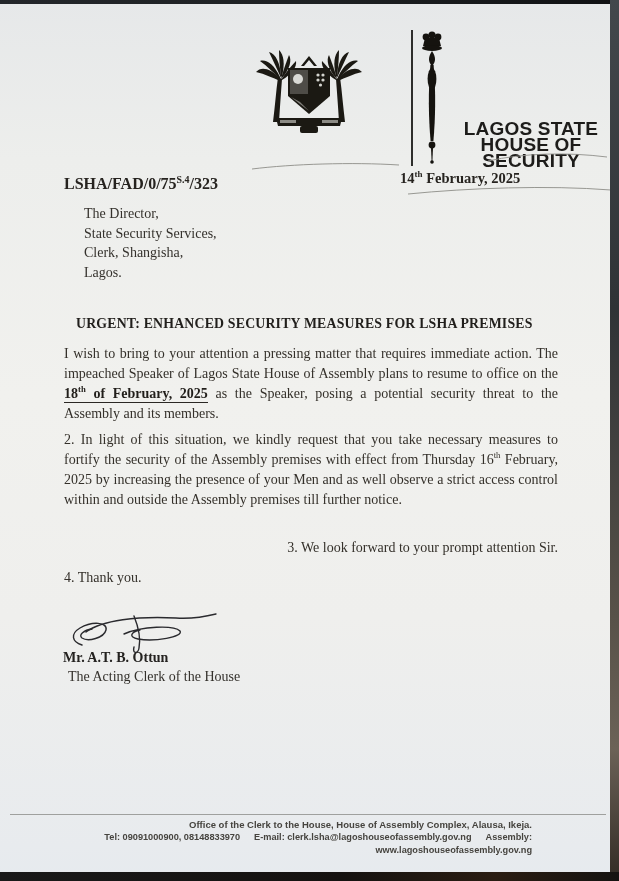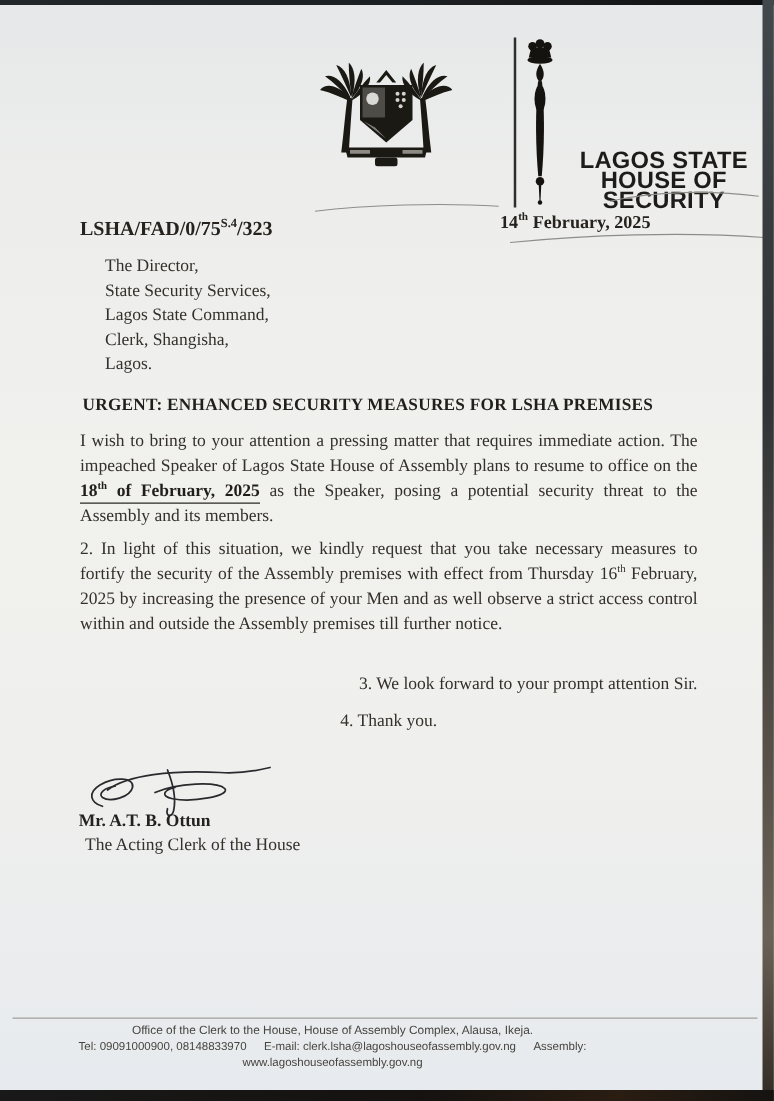--- a/index.html
+++ b/index.html
@@ -35,41 +35,41 @@
   .date{position:absolute;left:400px;top:170px;font-weight:bold;font-size:14.5px;color:#26231f;}
   sup.sm{vertical-align:super;font-size:0.62em;line-height:0;}
 
   
   .artifact{position:absolute;pointer-events:none;}
 
   
   .recipient{position:absolute;left:64px;top:204px;font-size:14px;line-height:19.6px;color:#34312c;margin-left:20px;}
 
   
-  .subject{position:absolute;left:66px;top:316px;font-weight:bold;font-size:13.8px;
+  .subject{position:absolute;left:76px;top:316px;font-weight:bold;font-size:13.8px;
     letter-spacing:0.2px;color:#211f1c;text-align:center;}
 
   
   .para{position:absolute;left:64px;width:494px;font-size:14px;line-height:20px;
     text-align:justify;color:#34302a;}
   .p1{top:344px;}
   .p2{top:430px;}
   .p3{top:538px;text-align:right;}
-  .p4{top:568px;text-align:center;}
+  .p4{top:568px;text-align:left;}
   .em-date{font-weight:bold;border-bottom:1.6px solid #2b2824;padding-bottom:1px;color:#211e1a;}
 
   
   .sig-scribble{position:absolute;left:68px;top:612px;}
   .sig-name{position:absolute;left:63px;top:650px;font-weight:bold;font-size:14px;color:#242220;}
   .sig-title{position:absolute;left:68px;top:669px;font-size:14px;color:#34312c;}
 
   
   .footer-rule{position:absolute;left:10px;top:814px;width:596px;height:1px;background:#9fa09e;}
-  .footer{position:absolute;left:0;top:818px;width:532px;text-align:center;
-    font-family:"Liberation Sans", sans-serif;font-size:9.5px;color:#46443f;line-height:13px;}
+  .footer{position:absolute;left:0;top:818px;width:532px;text-align:right;
+    font-family:"Liberation Sans", sans-serif;font-size:9.5px;color:#46443f;line-height:13px;font-weight:bold;}
   .footer .row2{font-size:9.2px;}
   .footer .sep{display:inline-block;width:14px;}
 </style>
 </head>
 <body>
 
 <div class="scan">
   <div class="content">
 
     <span class="crest">
@@ -152,21 +152,20 @@
     <svg class="artifact" style="left:488px;top:150px;" width="120" height="14" viewBox="0 0 120 14">
       <path d="M0 11 C35 3 80 2 119 7" stroke="#90908b" stroke-width="0.9" fill="none"></path>
     </svg>
     <svg class="artifact" style="left:408px;top:182px;" width="204" height="16" viewBox="0 0 204 16">
       <path d="M0 12 C60 6 140 3 203 8" stroke="#8d8d88" stroke-width="0.9" fill="none"></path>
     </svg>
 
     <div class="recipient">
       <div>The Director,</div>
       <div>State Security Services,</div>
-      <div>Lagos State Command,</div>
       <div>Clerk, Shangisha,</div>
       <div>Lagos.</div>
     </div>
 
     <div class="subject">URGENT: ENHANCED SECURITY MEASURES FOR LSHA PREMISES</div>
 
     <div class="para p1"><span>I wish to bring to your attention a pressing matter that requires immediate action. The impeached Speaker of Lagos State House of Assembly plans to resume to office on the </span><span class="em-date"><span>18</span><sup class="sm">th</sup><span> of February, 2025</span></span><span> as the Speaker, posing a potential security threat to the Assembly and its members.</span></div>
 
     <div class="para p2"><span>2. In light of this situation, we kindly request that you take necessary measures to fortify the security of the Assembly premises with effect from Thursday 16</span><sup class="sm">th</sup><span> February, 2025 by increasing the presence of your Men and as well observe a strict access control within and outside the Assembly premises till further notice.</span></div>
 

